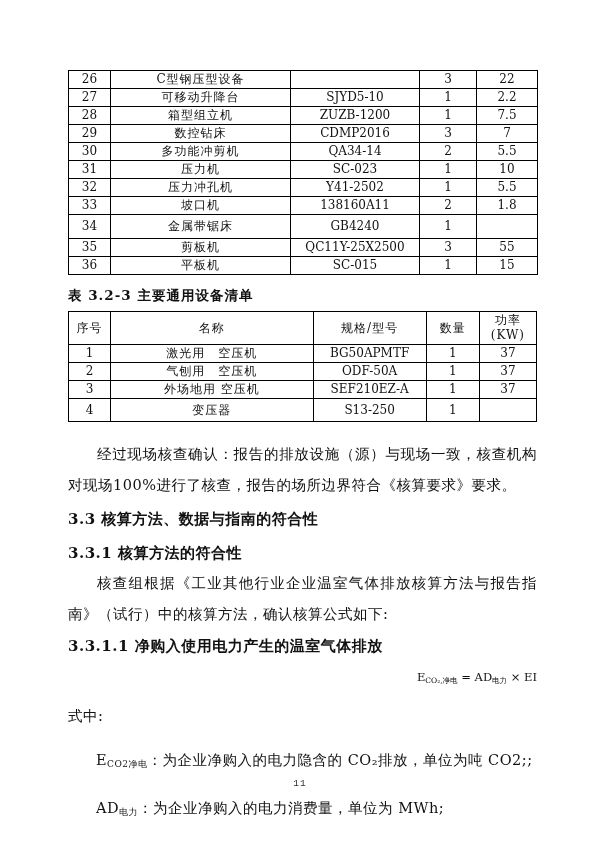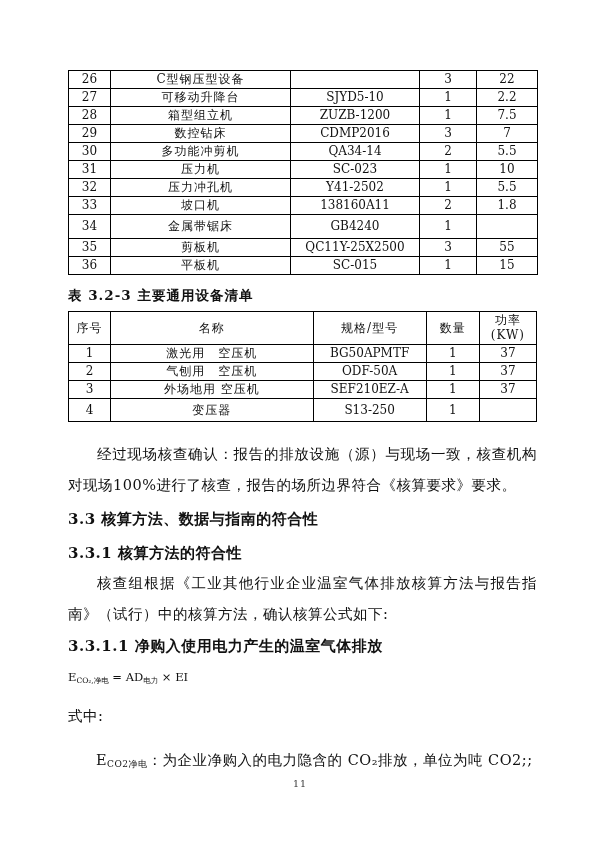--- a/index.html
+++ b/index.html
@@ -38,31 +38,31 @@
   }
   .indent { text-indent:2em; }
   .p1 { margin-top:17px; }
   .p2 { margin-top:5px; }
 
   .hd { font-weight:bold; font-size:15px; letter-spacing:0.5px; margin:0; }
   .h33   { margin-top:9px;  }
   .h331  { margin-top:15px; }
   .h3311 { margin-top:7px;  }
 
-  .formula { text-align:left; font-size:11.5px; margin-top:14px; letter-spacing:0; }
+  .formula { text-align:right; font-size:11.5px; margin-top:14px; letter-spacing:0; }
   .formula sub { font-size:7.5px; vertical-align:-2px; letter-spacing:0; }
 
   .defs { font-size:14.5px; }
   .def-intro { margin-top:15px; }
   .def-item { margin-top:13px; padding-left:28px; letter-spacing:0.5px; }
   .def-item sub { font-size:9px; vertical-align:-2px; }
 
   .page-number {
     position:absolute; left:0; right:0; top:778px; text-align:center;
-    font-size:9.5px; color:#333; letter-spacing:1px;
+    font-size:9.5px; color:#333; letter-spacing:1px;font-family:Liberation Mono, monospace;
   }
 </style>
 </head>
 <body>
 
 <div class="page">
   <div class="content">
 
     <table class="t1">
       <colgroup>
@@ -213,18 +213,19 @@
 
     <p class="hd h3311">3.3.1.1 净购入使用电力产生的温室气体排放</p>
 
     <div class="formula">
       <span>E</span><sub>CO₂,净电</sub><span> = </span><span>AD</span><sub>电力</sub><span> × </span><span>EI</span>
     </div>
 
     <div class="defs">
       <p class="para def-intro">式中:</p>
       <p class="para def-item"><span>E</span><sub>CO2净电</sub><span>：为企业净购入的电力隐含的 CO₂排放，单位为吨 CO2;;</span></p>
+      <p class="para def-item"><span>AD</span><sub>电力</sub><span>：为企业净购入的电力消费量，单位为 MWh;</span></p>
     </div>
 
   </div>
 
   <div class="page-number">11</div>
 </div>
 
 </body></html>

